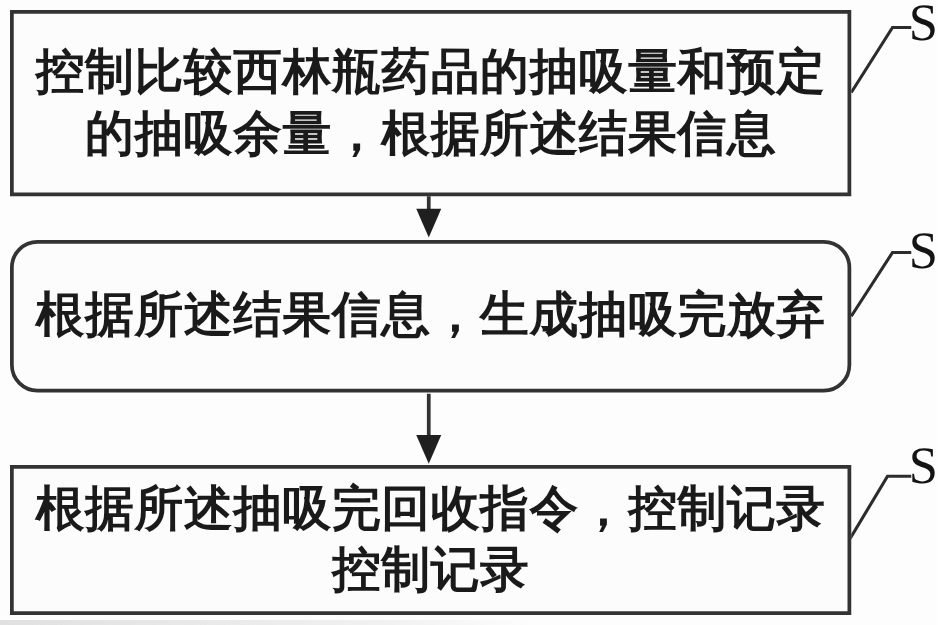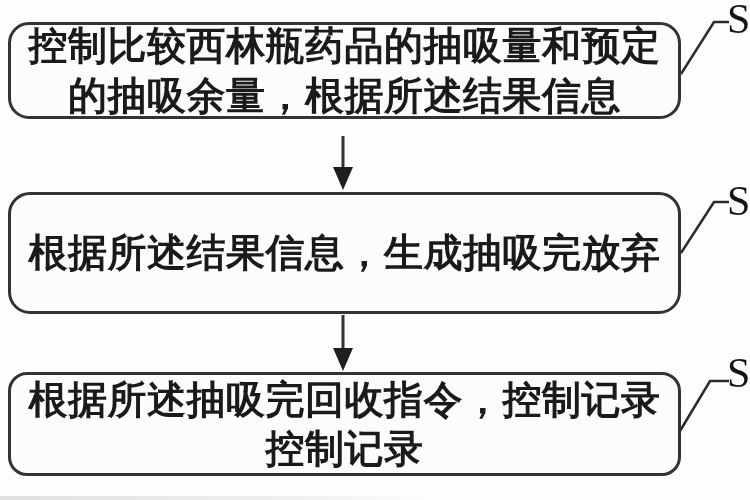--- a/index.html
+++ b/index.html
@@ -35,23 +35,23 @@
   }
   .box-text {
     font-size: 39px;
     font-weight: bold;
     color: #1a1a1a;
     line-height: 1.26;
     text-align: center;
     letter-spacing: 0.5px;
     white-space: nowrap;
   }
-  #box-1 { top: 22px;  height: 97px; border-radius: 21px; }
+  #box-1 { top: 8px;  height: 149px; }
   #box-2 { top: 192px; height: 122px; border-radius: 22px; }
-  #box-3 { top: 372px; height: 104px; border-radius: 19px; }
+  #box-3 { top: 372px; height: 120px; }
   .step-label {
     position: absolute;
     left: 727px;
     font-size: 42px;
     font-weight: 400;
     color: #141414;
     line-height: 1;
   }
   #label-1 { top: -2px; }
   #label-2 { top: 180px; }

